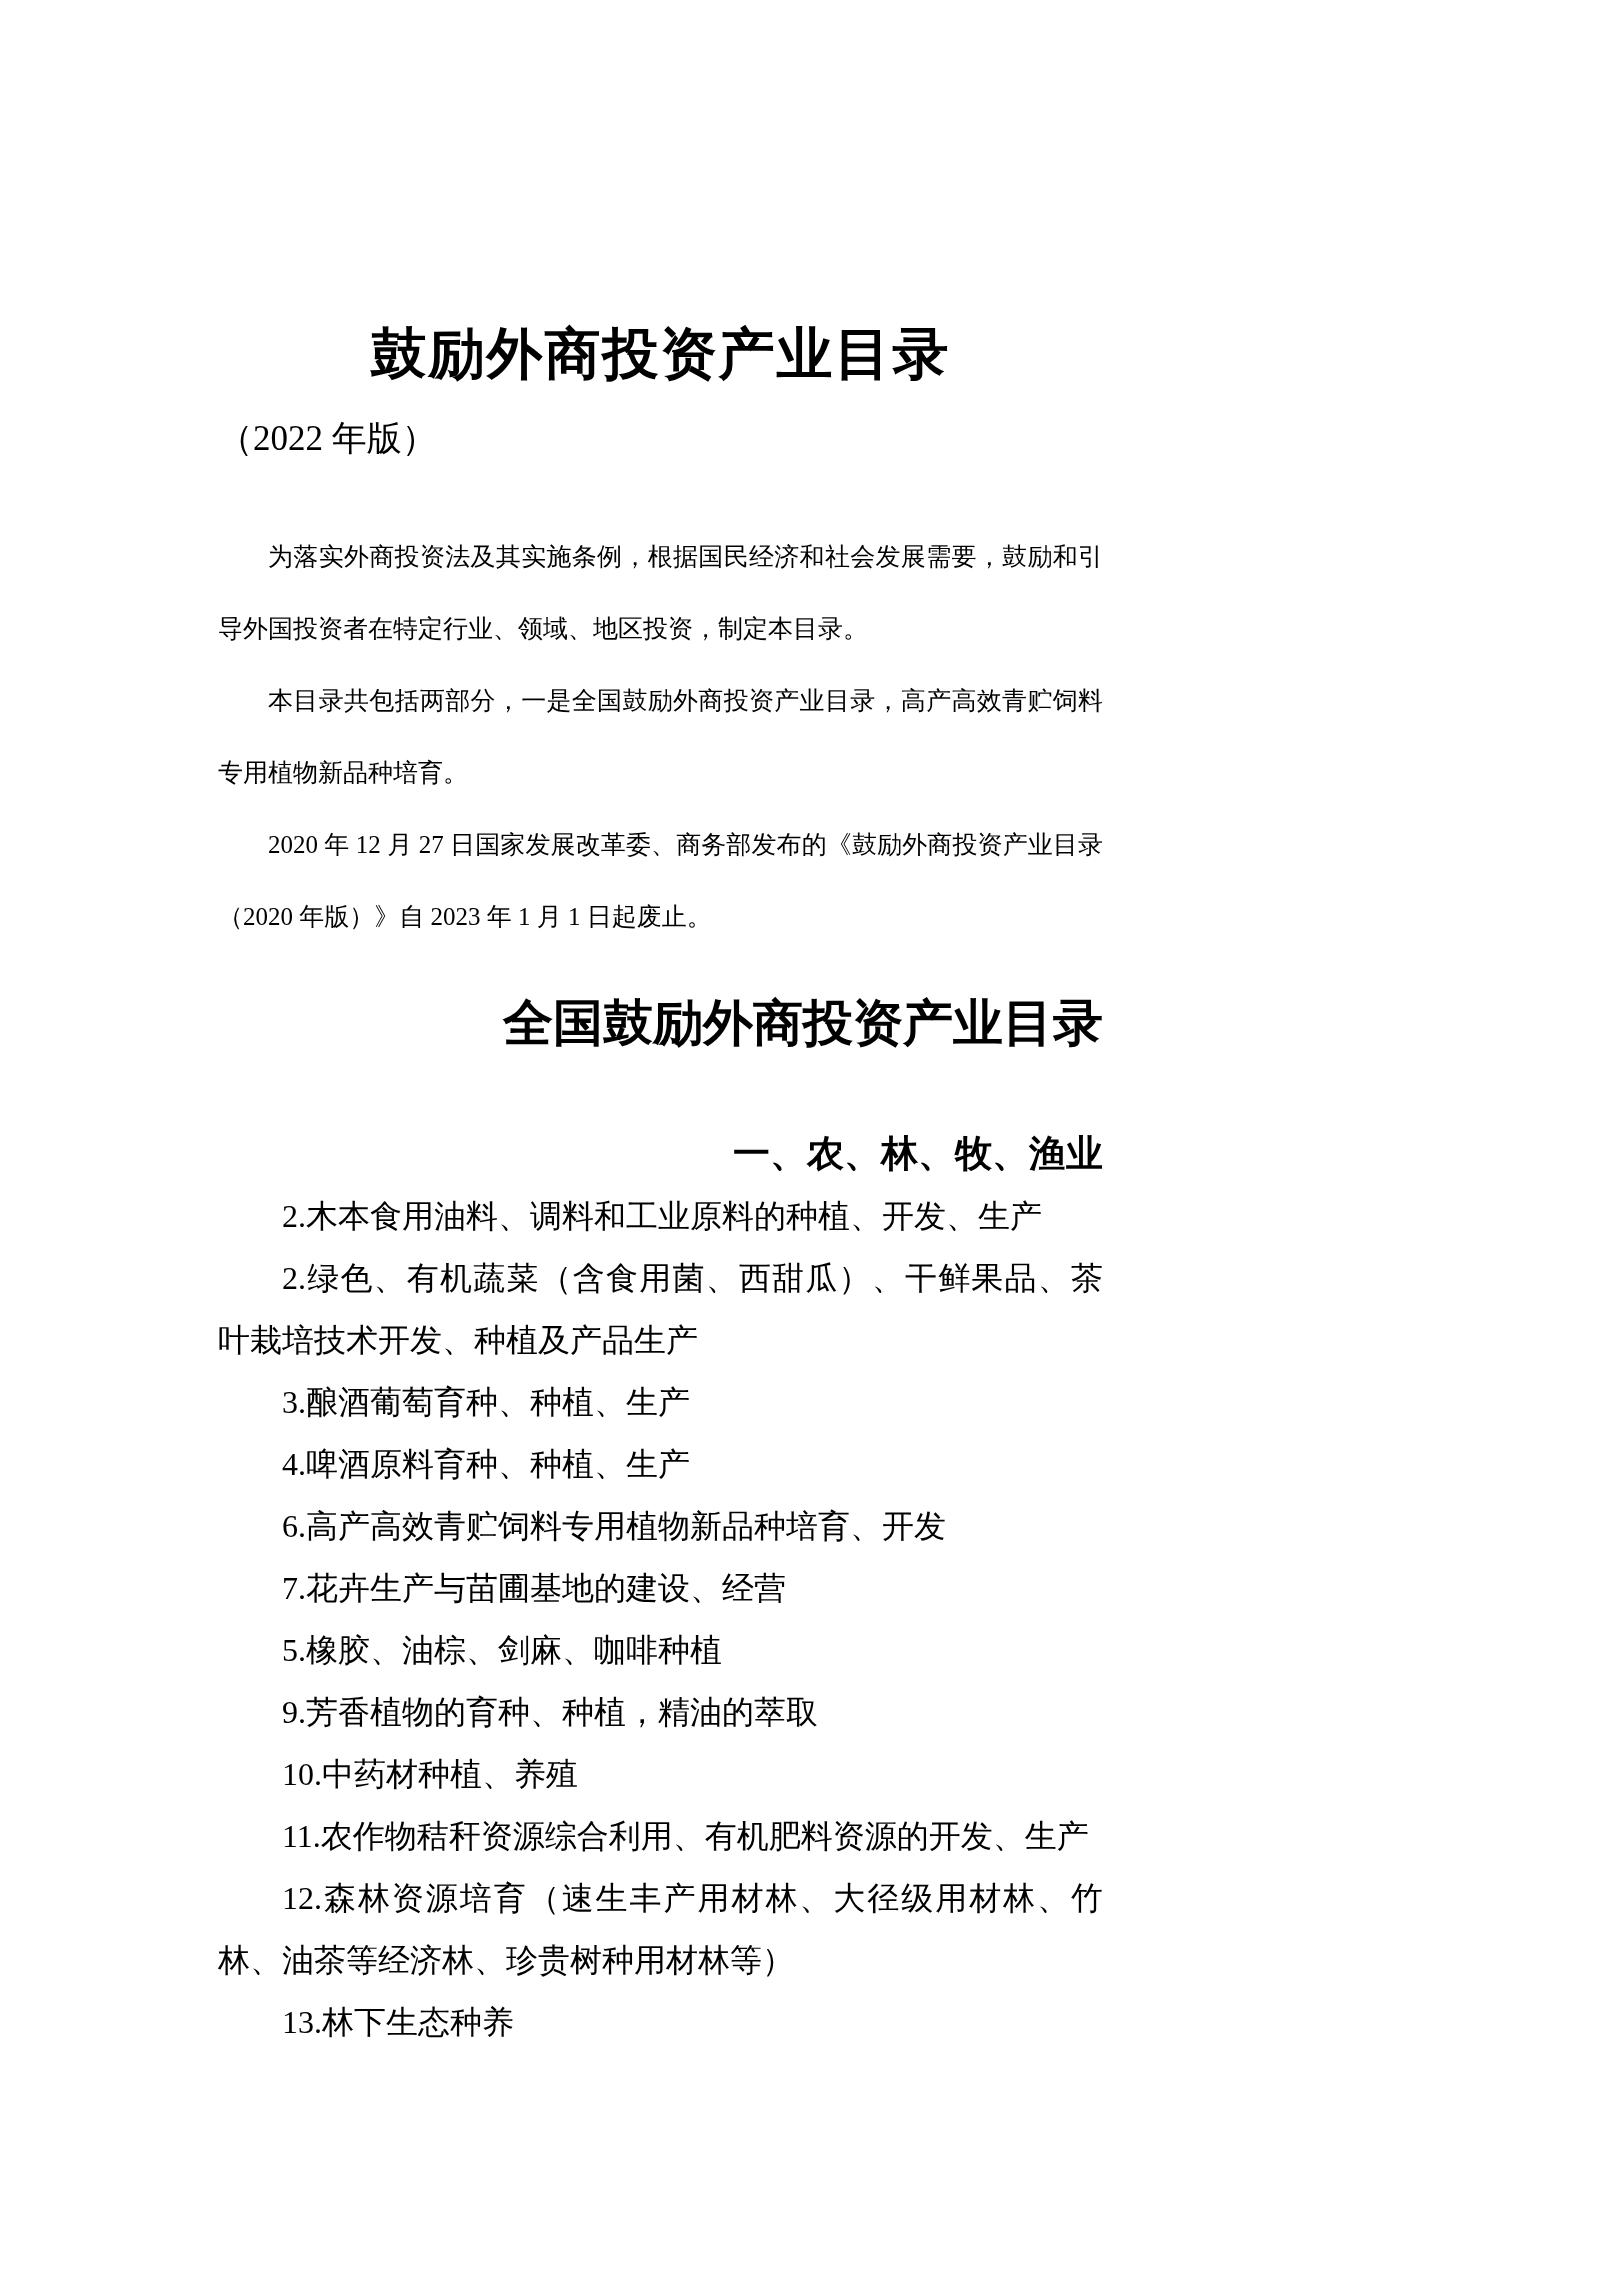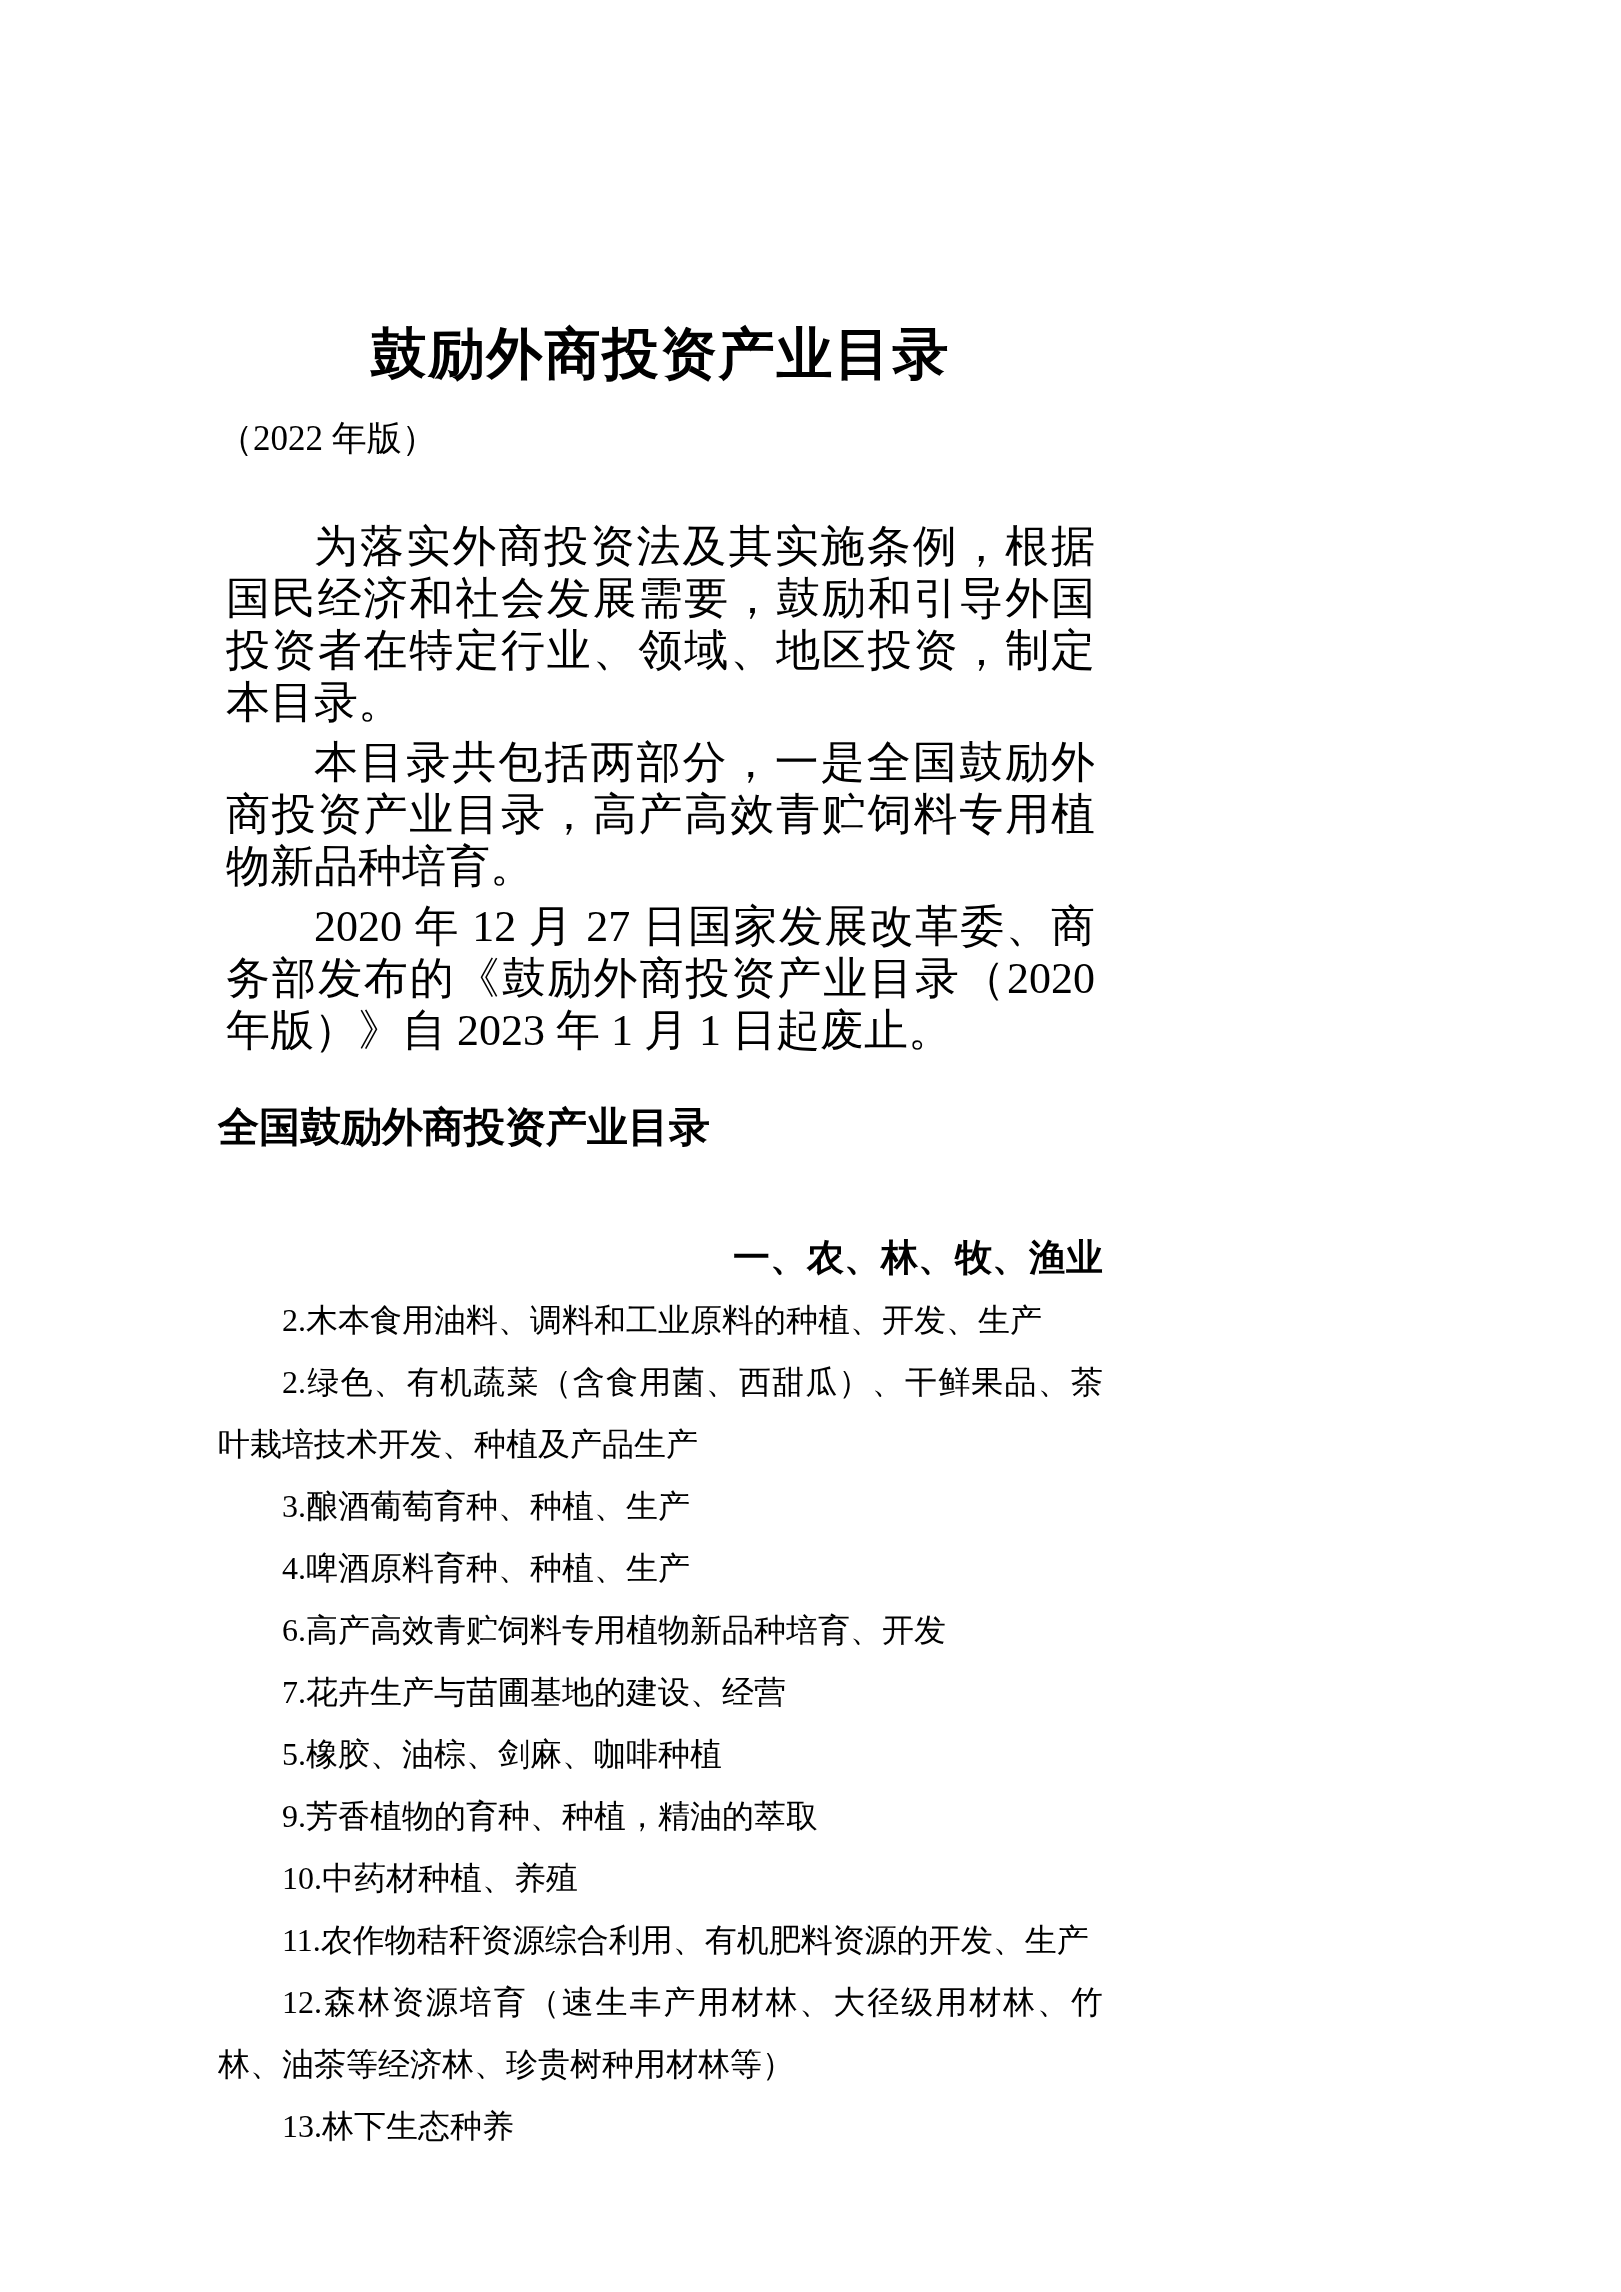--- a/index.html
+++ b/index.html
@@ -33,33 +33,33 @@
     margin-top: 25.5px;
     font-size: 35px;
     line-height: 47px;
     text-align: left;
     font-family: "Liberation Serif", "DejaVu Serif", serif;
   }
   .intro {
     margin-top: 59px;
   }
   .intro p {
-    margin: 8px;
-    font-size: 44px;
-    line-height: 52px;
+    margin: 0;
+    font-size: 25px;
+    line-height: 72px;
     text-align: justify;
     text-justify: inter-ideograph;
     text-indent: 2em;
   }
   .section-heading {
     margin: 39px 0 0 0;
-    font-size: 41px;
+    font-size: 50px;
     line-height: 62px;
     font-weight: bold;
-    text-align: left;
+    text-align: right;
     font-family: "Liberation Sans", "DejaVu Sans", sans-serif;
   }
   .category-heading {
     margin: 69px 0 0 0;
     padding-left: 84px;
     font-size: 37px;
     line-height: 62px;
     font-weight: bold;
     text-align: right;
     font-family: "Liberation Sans", "DejaVu Sans", sans-serif;

